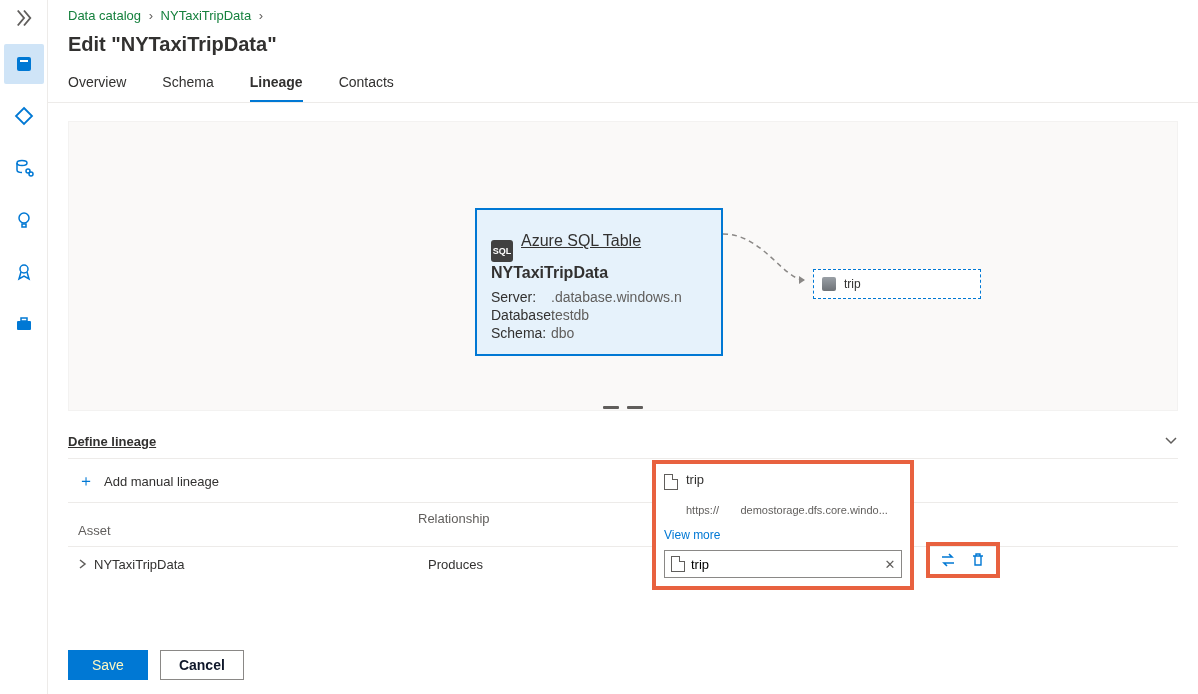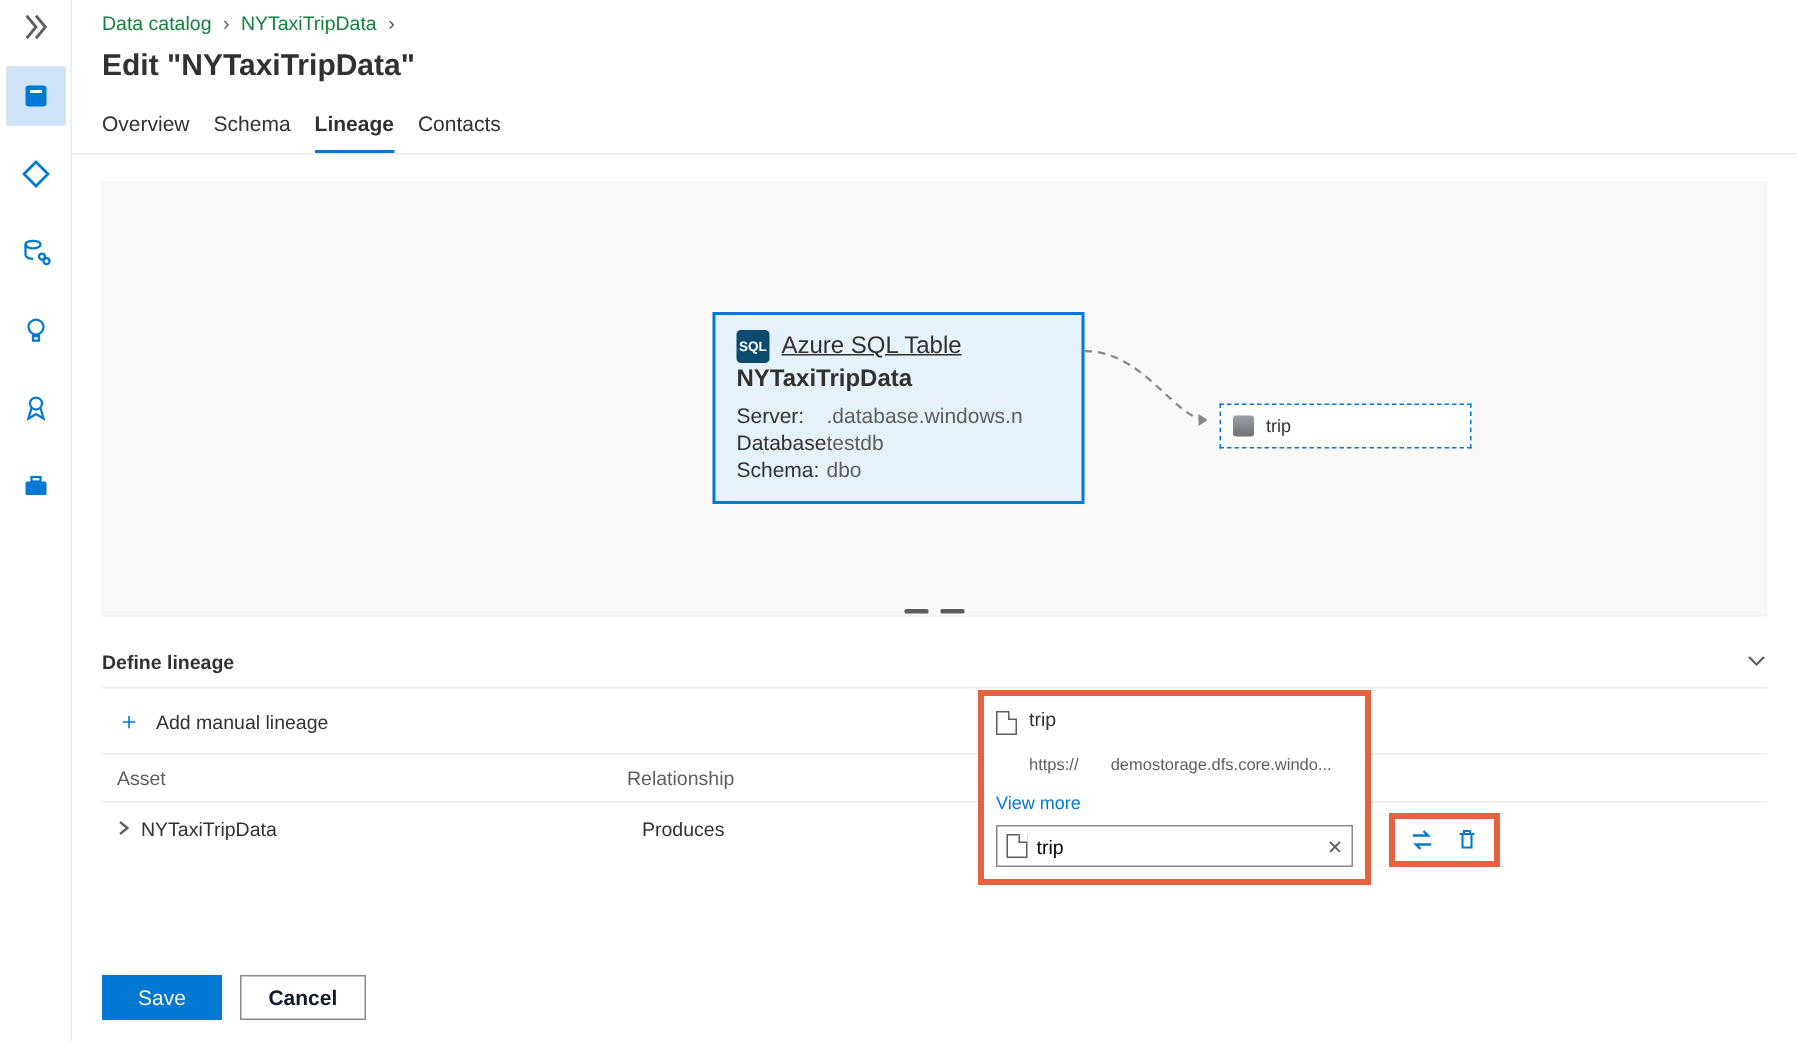--- a/index.html
+++ b/index.html
@@ -15,53 +15,53 @@
 
   
   .main { flex:1; display:flex; flex-direction:column; height:100%; position:relative; }
 
   .breadcrumb { padding: 8px 20px 4px; font-size:13px; }
   .breadcrumb a { color:#15803d; text-decoration:none; }
   .chev { color:#605e5c; padding:0 4px; }
 
   .title { padding: 6px 20px 14px; font-size:20px; font-weight:600; }
 
-  .tabs { display:flex; gap:16px; padding:0 20px; border-bottom:1px solid #edebe9; }
+  .tabs { display:flex; gap:36px; padding:0 20px; border-bottom:1px solid #edebe9; }
   .tab { padding: 4px 0 10px; font-size:14px; color:#323130; cursor:pointer; border-bottom:2px solid transparent; }
   .tab.active { border-bottom:2px solid #0078d4; font-weight:600; }
 
   
   .canvas-wrap { margin: 18px 20px 0; background:#faf9f8; border:1px solid #f3f2f1; height:290px; position:relative; }
   .node-main { position:absolute; left:406px; top:86px; width:248px; background:#e6f2fb; border:2px solid #0078d4; padding:10px 14px 12px; font-size:12px; }
   .node-head { display:flex; align-items:center; gap:8px; margin-bottom:2px; }
-  .sql-badge { width:22px; height:22px; background:#0c4a6e; color:#fff; font-size:9px; font-weight:700; display:flex; align-items:center; justify-content:center; border-radius:3px; }
+  .sql-badge { width:22px; height:22px; background:#404040; color:#fff; font-size:9px; font-weight:700; display:flex; align-items:center; justify-content:center; border-radius:3px;margin-top:20px; }
   .node-type { font-size:16px;text-decoration:underline; }
   .node-title { font-size:16px; font-weight:700; margin:2px 0 6px; }
   .node-row { display:flex; font-size:14px; line-height:18px; color:#323130; }
   .node-row .k { width:60px; color:#323130; }
   .node-row .v { color:#605e5c; }
 
   .node-target { position:absolute; left:744px; top:147px; width:168px; height:30px; border:1.5px dashed #0078d4; background:#fff; display:flex; align-items:center; gap:8px; padding:0 8px; font-size:12px; }
   .db-ico { width:14px; height:14px; background:linear-gradient(#9aa0a6,#6e7277); border-radius:2px; }
 
   .arrow { position:absolute; left:654px; top:108px; width:90px; height:58px; pointer-events:none; }
 
   .grip { position:absolute; left:50%; bottom:0; transform:translate(-50%,50%); width:40px; height:8px; display:flex; justify-content:space-between; }
   .grip span{ width:16px; height:3px; background:#605e5c; border-radius:1px; }
 
   
   .section { margin: 14px 20px 0; }
-  .sec-head { display:flex; align-items:center; justify-content:space-between; padding:8px 0; border-bottom:1px solid #edebe9; font-weight:600; font-size:13px; }
+  .sec-head { display:flex; align-items:center; justify-content:space-between; padding:8px 0; border-bottom:1px solid #edebe9; font-weight:600; font-size:13px;text-decoration:underline; }
   .sec-chev { color:#605e5c; cursor:pointer; }
 
   .add-row { display:flex; align-items:center; gap:10px; padding:12px 10px 10px; border-bottom:1px solid #edebe9; color:#323130; cursor:pointer; }
   .plus { color:#0078d4; font-size:16px; font-weight:300; }
 
   .cols { display:flex; padding:8px 10px; font-size:13px; color:#605e5c; border-bottom:1px solid #edebe9; }
-  .col-asset { width:340px; }
+  .col-asset { width:340px;margin-top:12px; }
   .col-rel { width:230px; }
 
   .data-row { display:flex; align-items:center; padding:10px 10px; font-size:13px; }
   .expand { color:#605e5c; margin-right:6px; cursor:pointer; }
   .asset-name { width:334px; }
   .rel-name { width:230px; }
 
   
   .search-area { position:absolute; left:604px; top:460px; width:262px; border:4px solid #e8613f; background:#fff; padding:6px 8px 8px; }
   .result { display:flex; align-items:flex-start; gap:8px; padding:2px 0 6px; }

